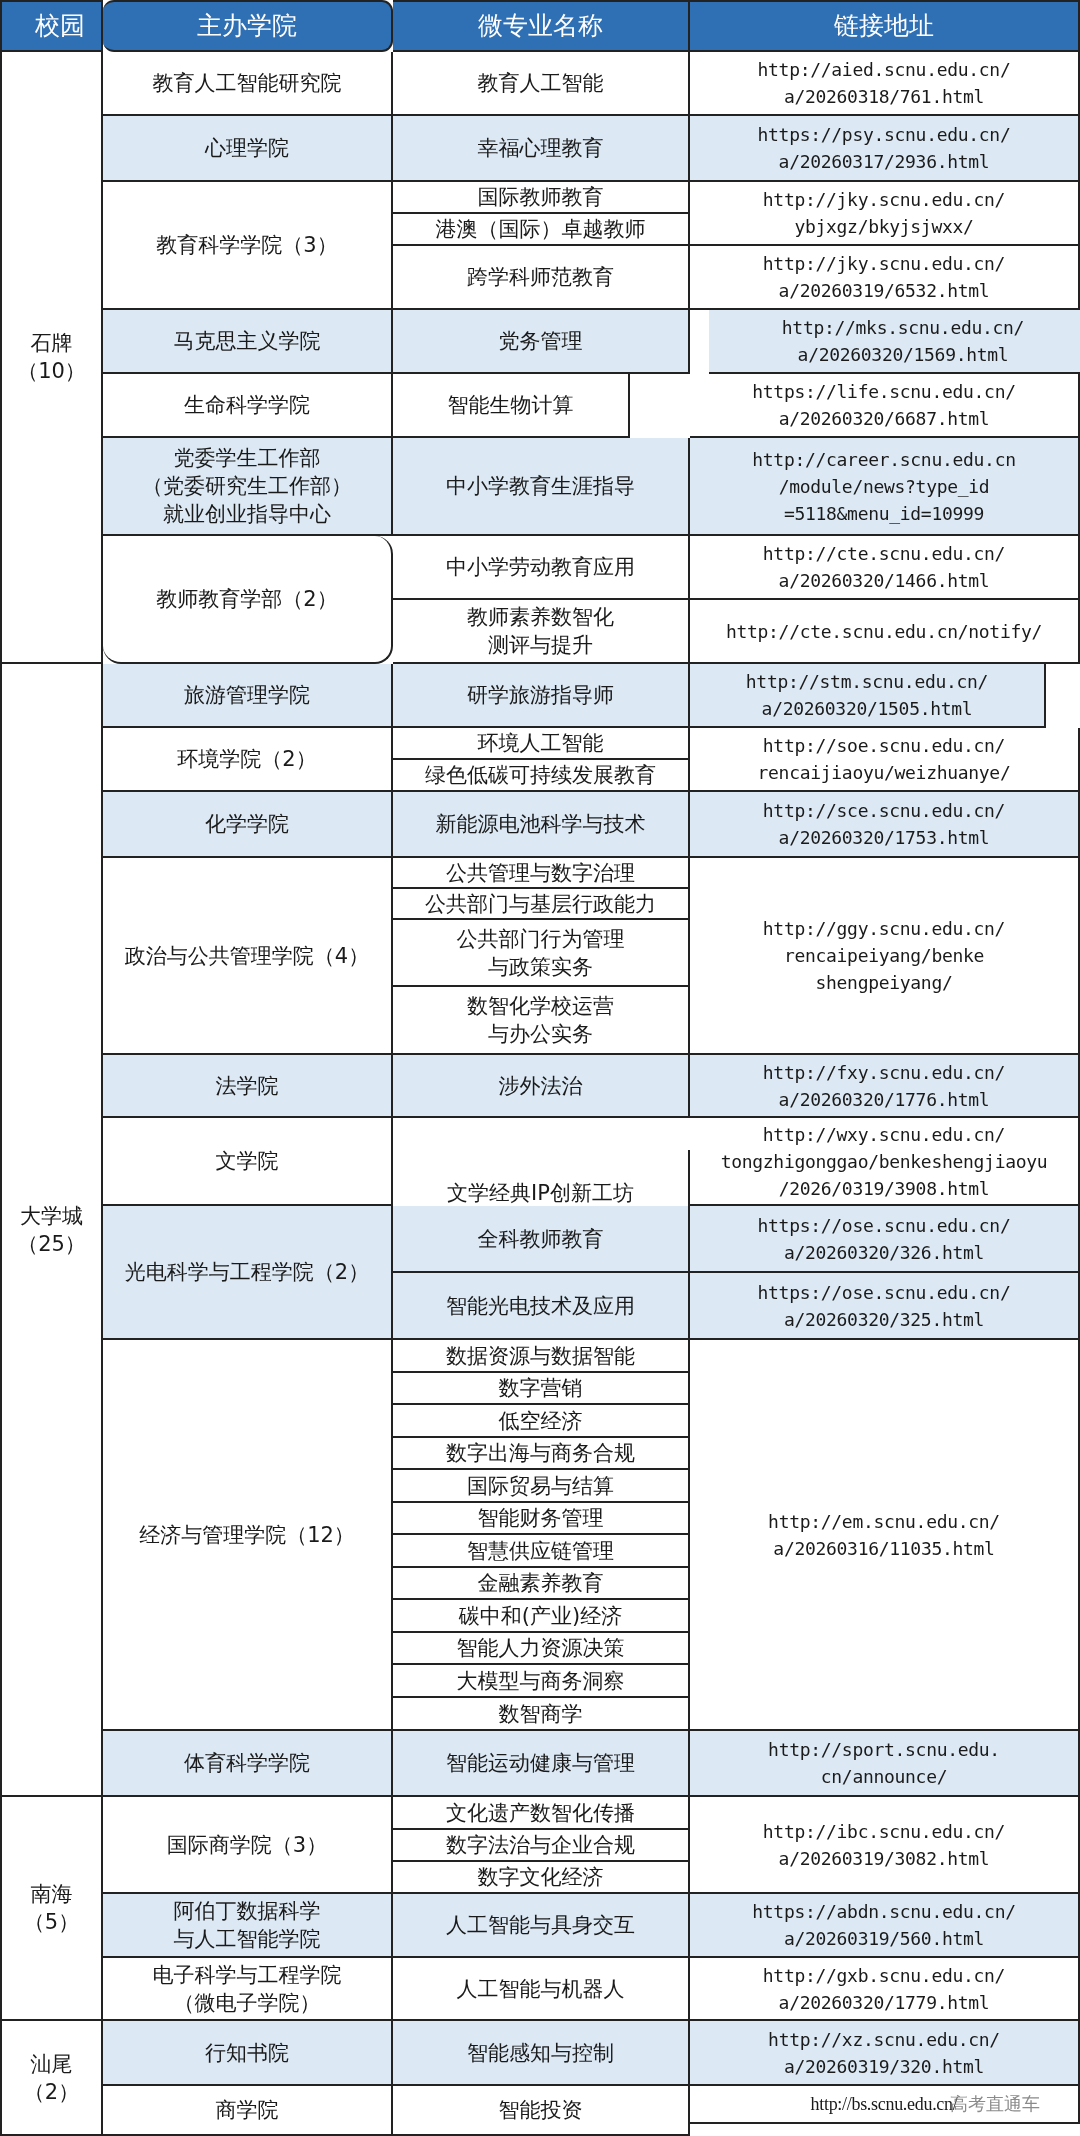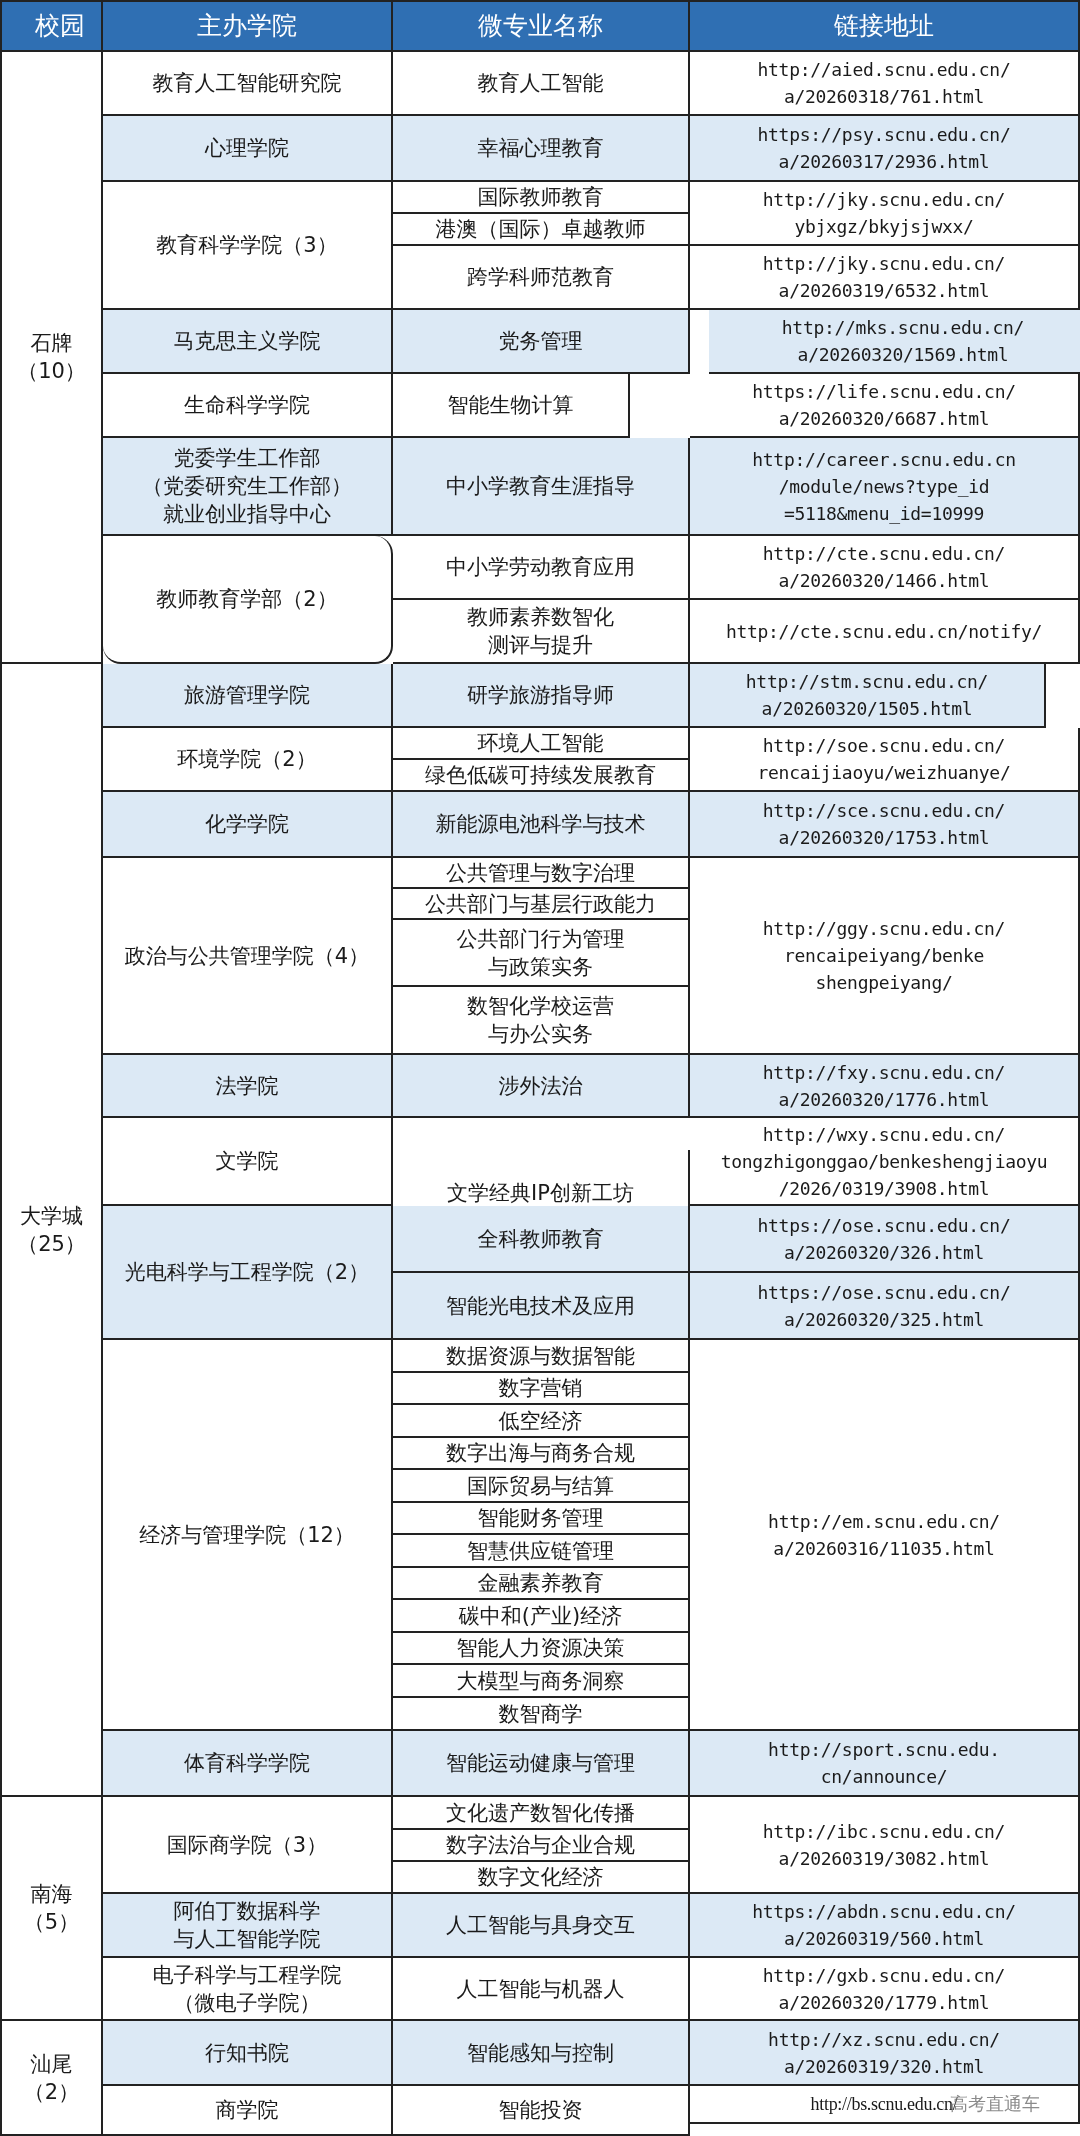--- a/index.html
+++ b/index.html
@@ -13,21 +13,21 @@
   .url{font-family:"DejaVu Sans Mono","Liberation Mono",monospace;font-size:18px;line-height:27px;letter-spacing:-0.3px;}
   .campus{font-size:21px;line-height:28px;}
   .leftedge{border-left:2px solid #222;}
   .watermark{position:absolute;right:40px;bottom:20px;color:#777;font-size:18px;opacity:.85;}
 </style>
 </head>
 <body>
 
 <div id="sheet">
   <div class="cell hdr leftedge" style="left:0;top:0;width:103px;height:52px;border-top:2px solid #222;padding-left:17px;">校园</div>
-  <div class="cell hdr" style="left:103px;top:0;width:290px;height:52px;border-top:2px solid #222;">主办学院</div>
+  <div class="cell hdr" style="left:103px;top:0;width:290px;height:52px;border-top:2px solid #222;border-radius:11px;">主办学院</div>
   <div class="cell hdr" style="left:393px;top:0;width:297px;height:52px;border-top:2px solid #222;">微专业名称</div>
   <div class="cell hdr" style="left:690px;top:0;width:390px;height:52px;border-top:2px solid #222;">链接地址</div>
 <div class="cell white campus leftedge" style="left: 0px; top: 52px; width: 103px; height: 612px;">石牌
 （10）</div>
     <div class="cell white campus leftedge" style="left: 0px; top: 664px; width: 103px; height: 1133px;">大学城
 （25）</div>
     <div class="cell white campus leftedge" style="left: 0px; top: 1797px; width: 103px; height: 224px;">南海
 （5）</div>
     <div class="cell white campus leftedge" style="left: 0px; top: 2021px; width: 103px; height: 115px;">汕尾
 （2）</div>

